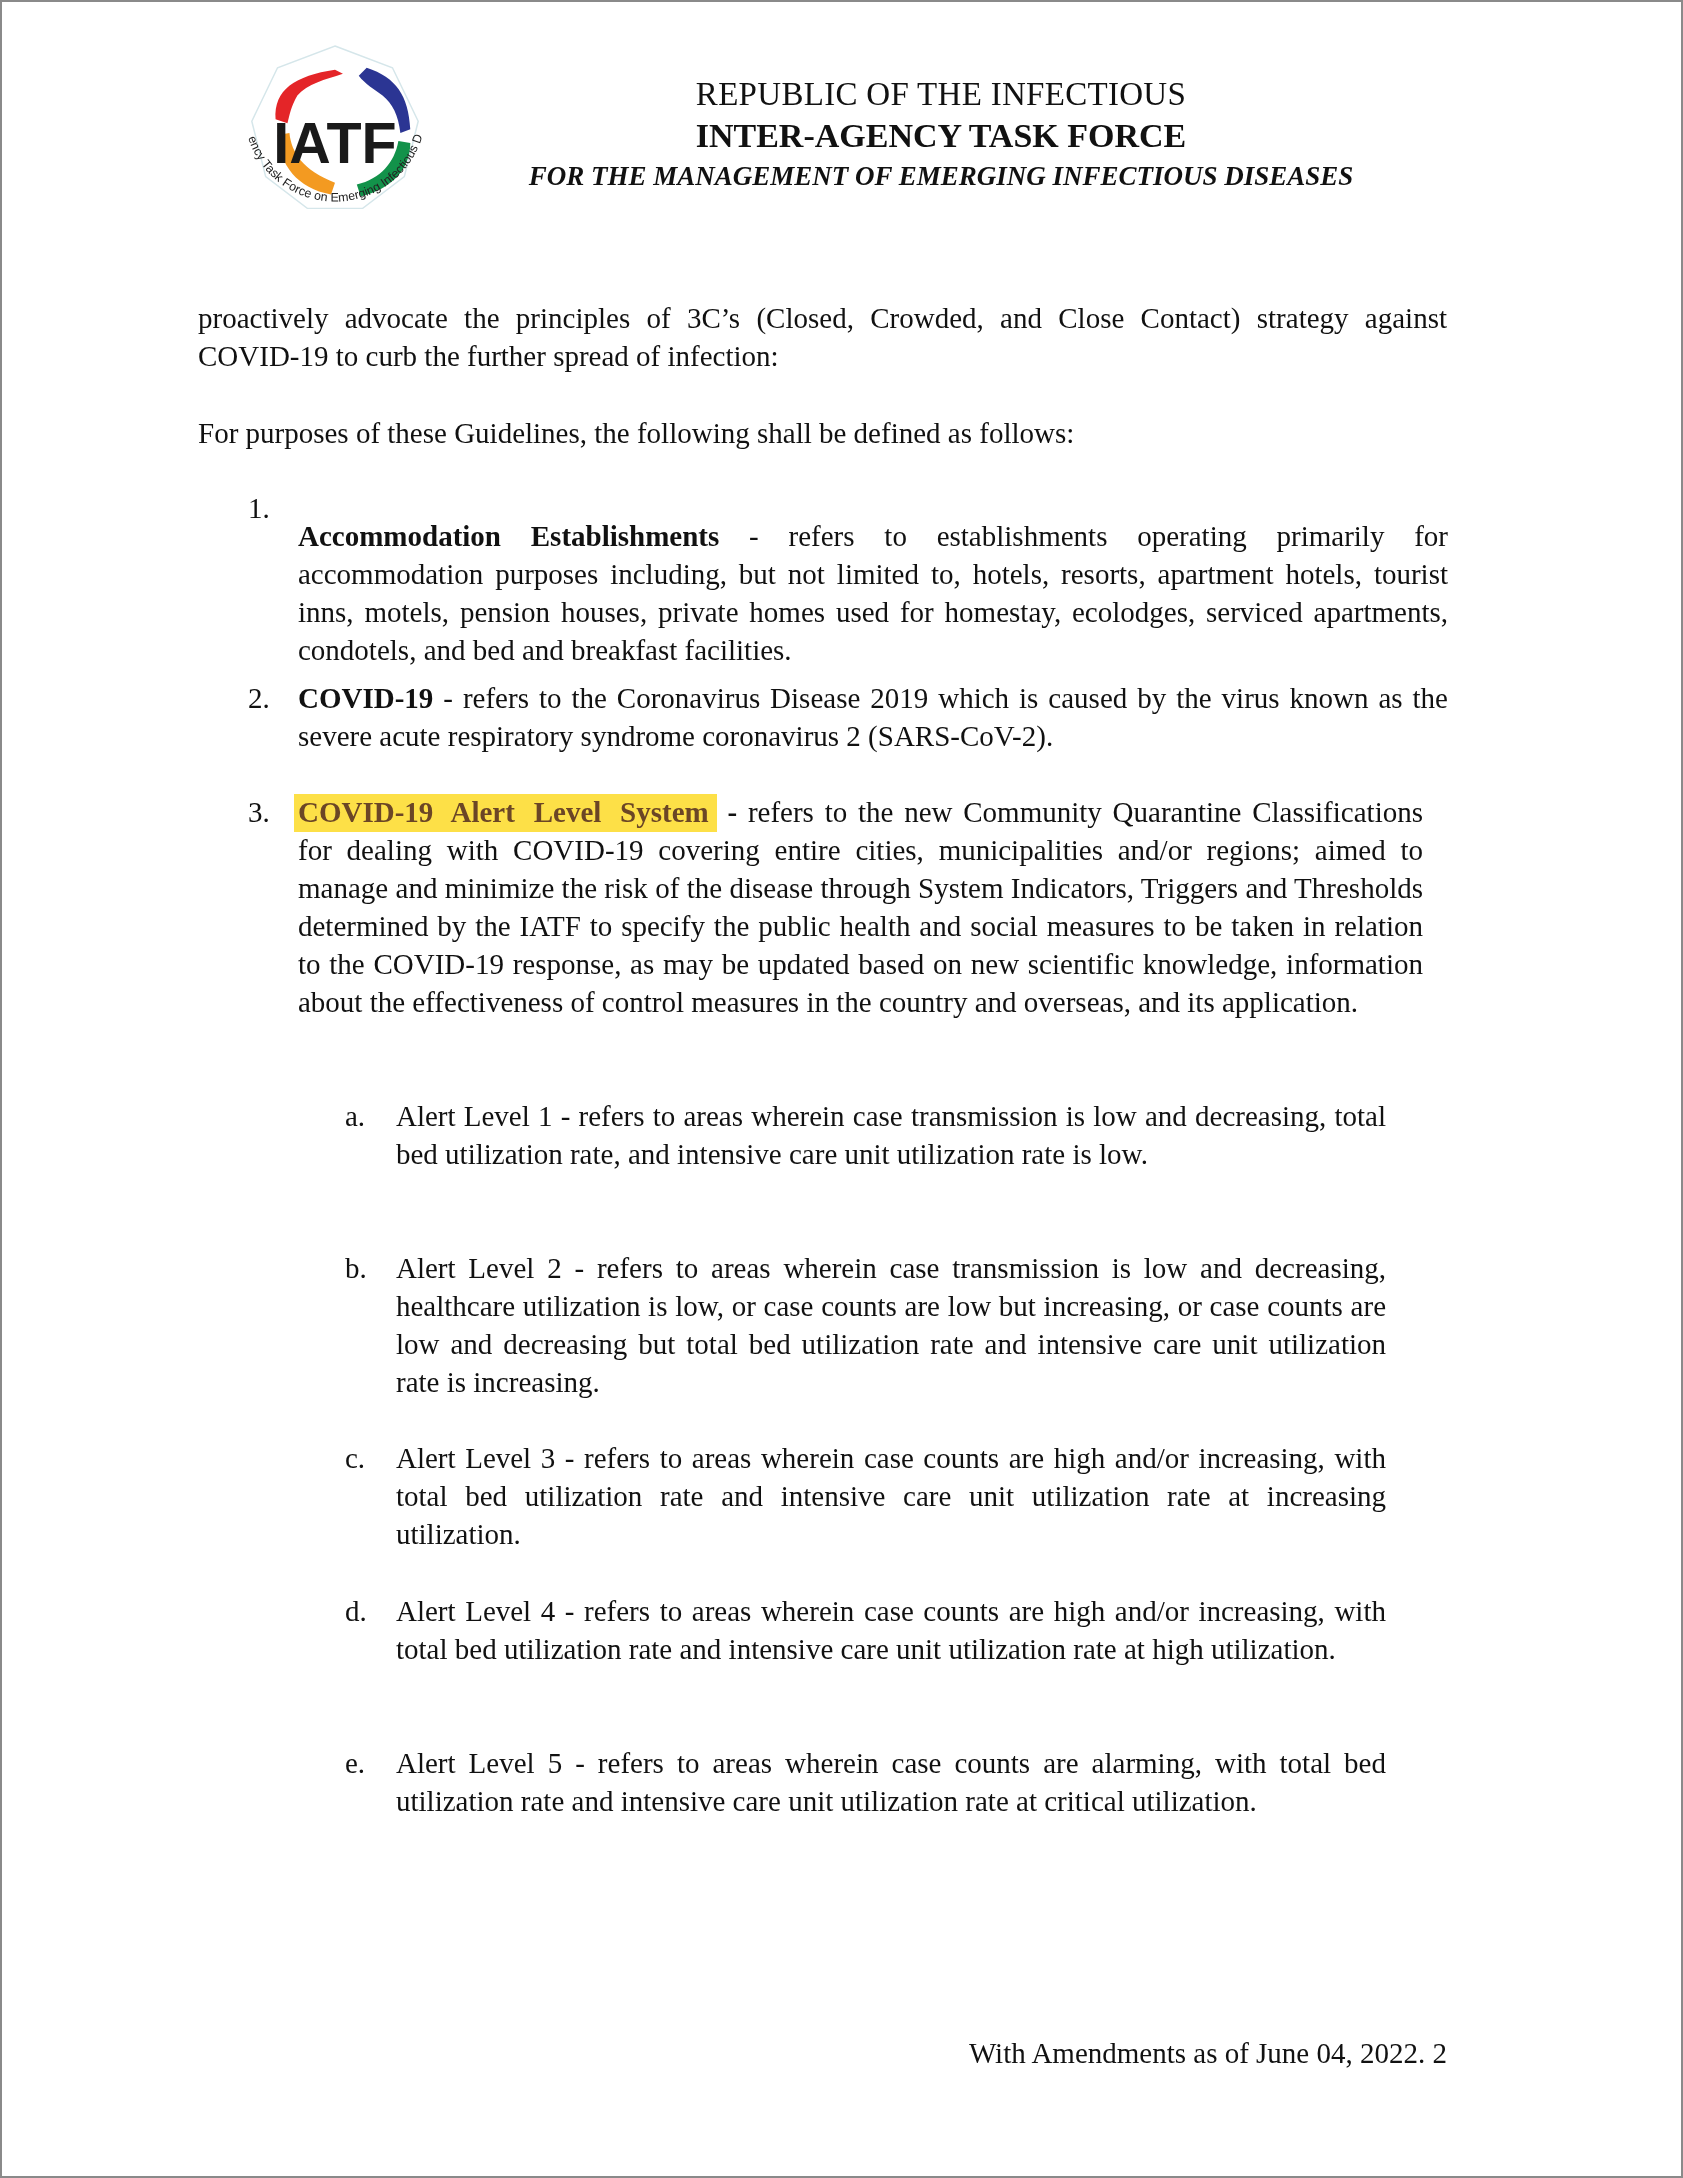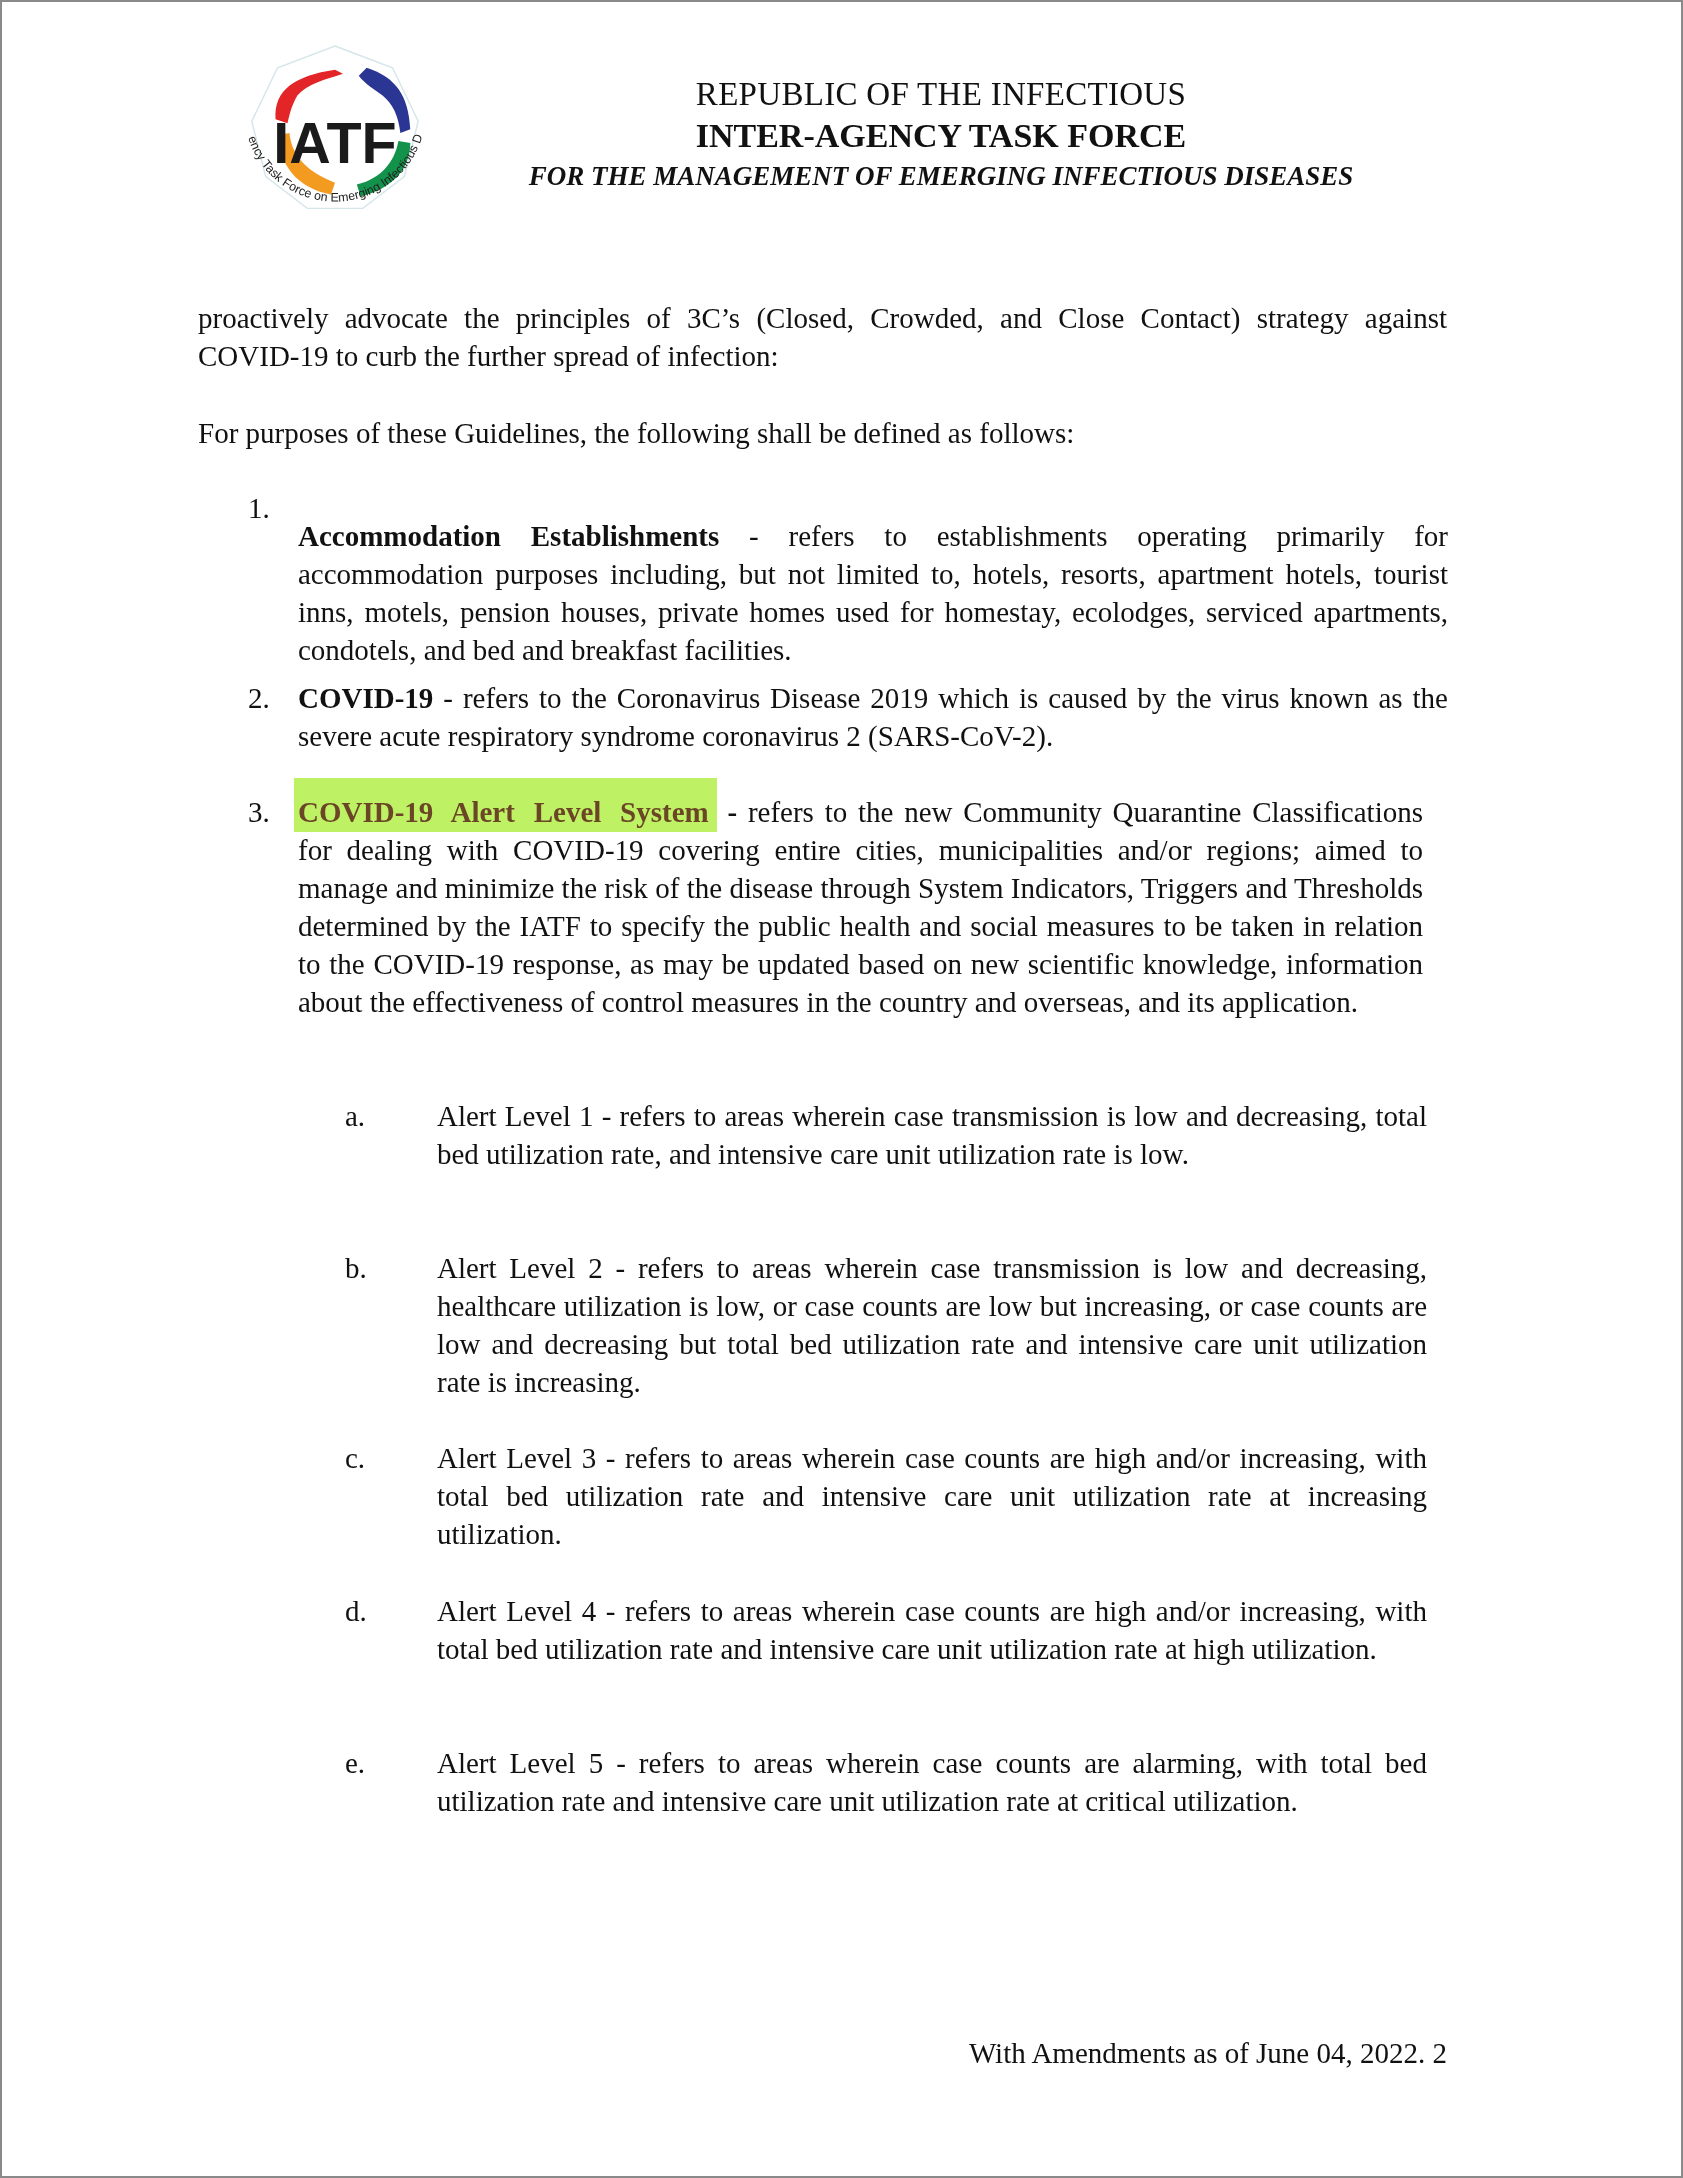--- a/index.html
+++ b/index.html
@@ -31,31 +31,31 @@
   .list-item .content { position: absolute; text-align: justify; }
 
   .item1 { left: 248px; top: 489px; }
   .item1 .content { left: 50px; width: 1150px; margin-top: 28px; }
   .item2 { left: 248px; top: 679px; }
   .item2 .content { left: 50px; width: 1150px; }
   .item3 { left: 248px; top: 793px; }
   .item3 .content { left: 50px; width: 1125px; }
 
   .sub { left: 345px; }
-  .sub .content { left: 51px; width: 990px; margin-left: 41px; }
+  .sub .content { left: 51px; width: 990px; }
   .sub-a { top: 1097px; }
   .sub-b { top: 1249px; }
   .sub-c { top: 1439px; }
   .sub-d { top: 1592px; }
   .sub-e { top: 1744px; }
 
   .term { font-weight: bold; }
   .highlight {
-    background: #bef264; color: #6b4626; font-weight: bold;
-    padding: 18px 8px 4px 4px; margin-left: -4px; word-spacing: 8px;
+    background: #fde047; color: #6b4626; font-weight: bold;
+    padding: 2px 8px 4px 4px; margin-left: -4px; word-spacing: 8px;
   }
   .footer {
     position: absolute; right: 236px; top: 2037px; font-size: 29px;
   }
 </style>
 </head>
 <body>
 
 <div class="page-border"></div>
 

